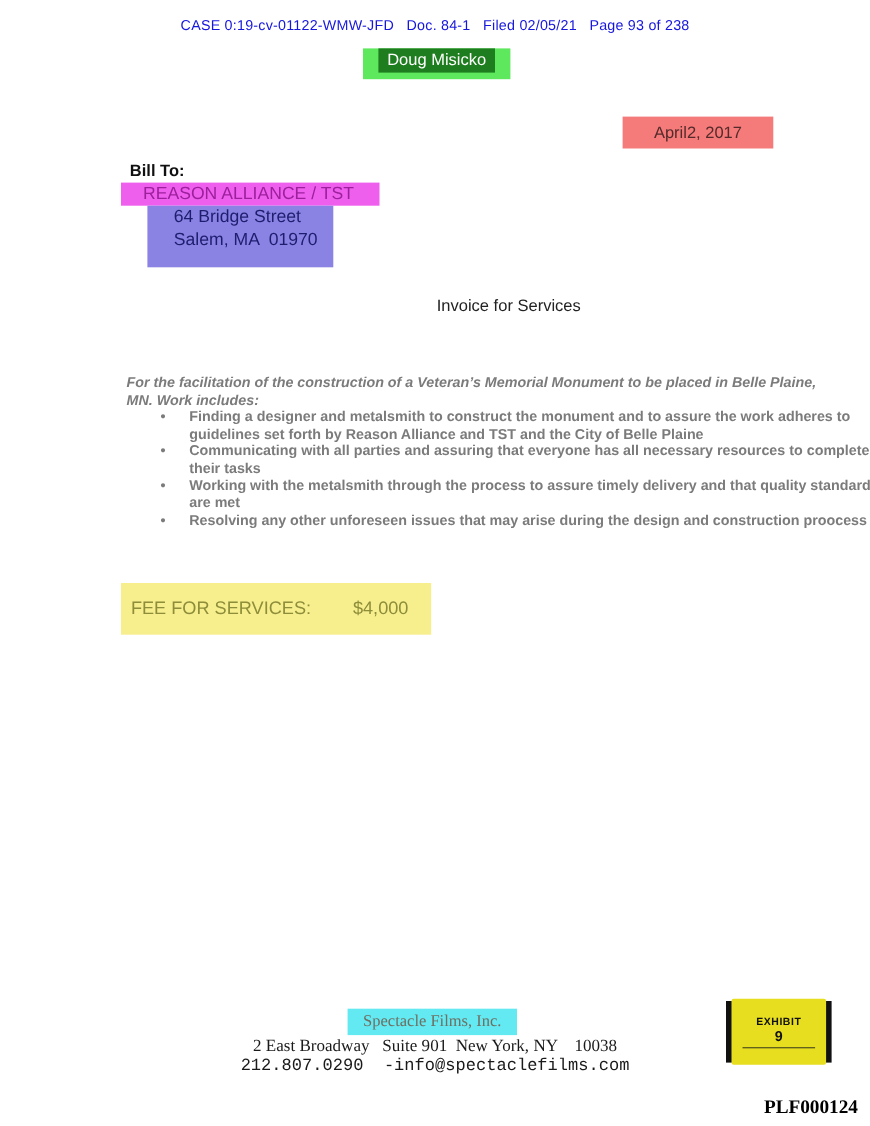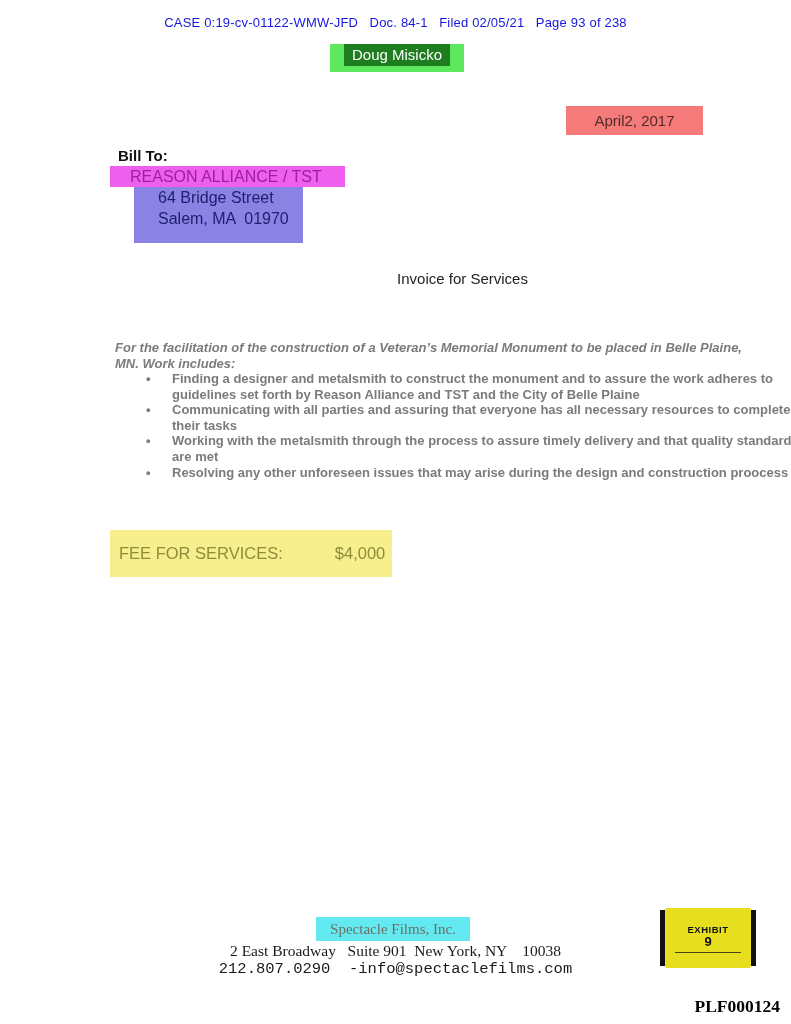--- a/index.html
+++ b/index.html
@@ -149,21 +149,21 @@
     position: absolute;
     top: 530px;
     left: 110px;
     width: 282px;
     height: 47px;
     background: #f7ee8e;
     color: #8d8d3a;
     font-size: 16.5px;
     display: flex;
     align-items: center;
-    gap: 52px;
+    gap: 38px;
     padding-left: 9px;
     box-sizing: border-box;
   }
 
   
   .company-tag {
     position: absolute;
     top: 917px;
     left: 316px;
     width: 154px;

